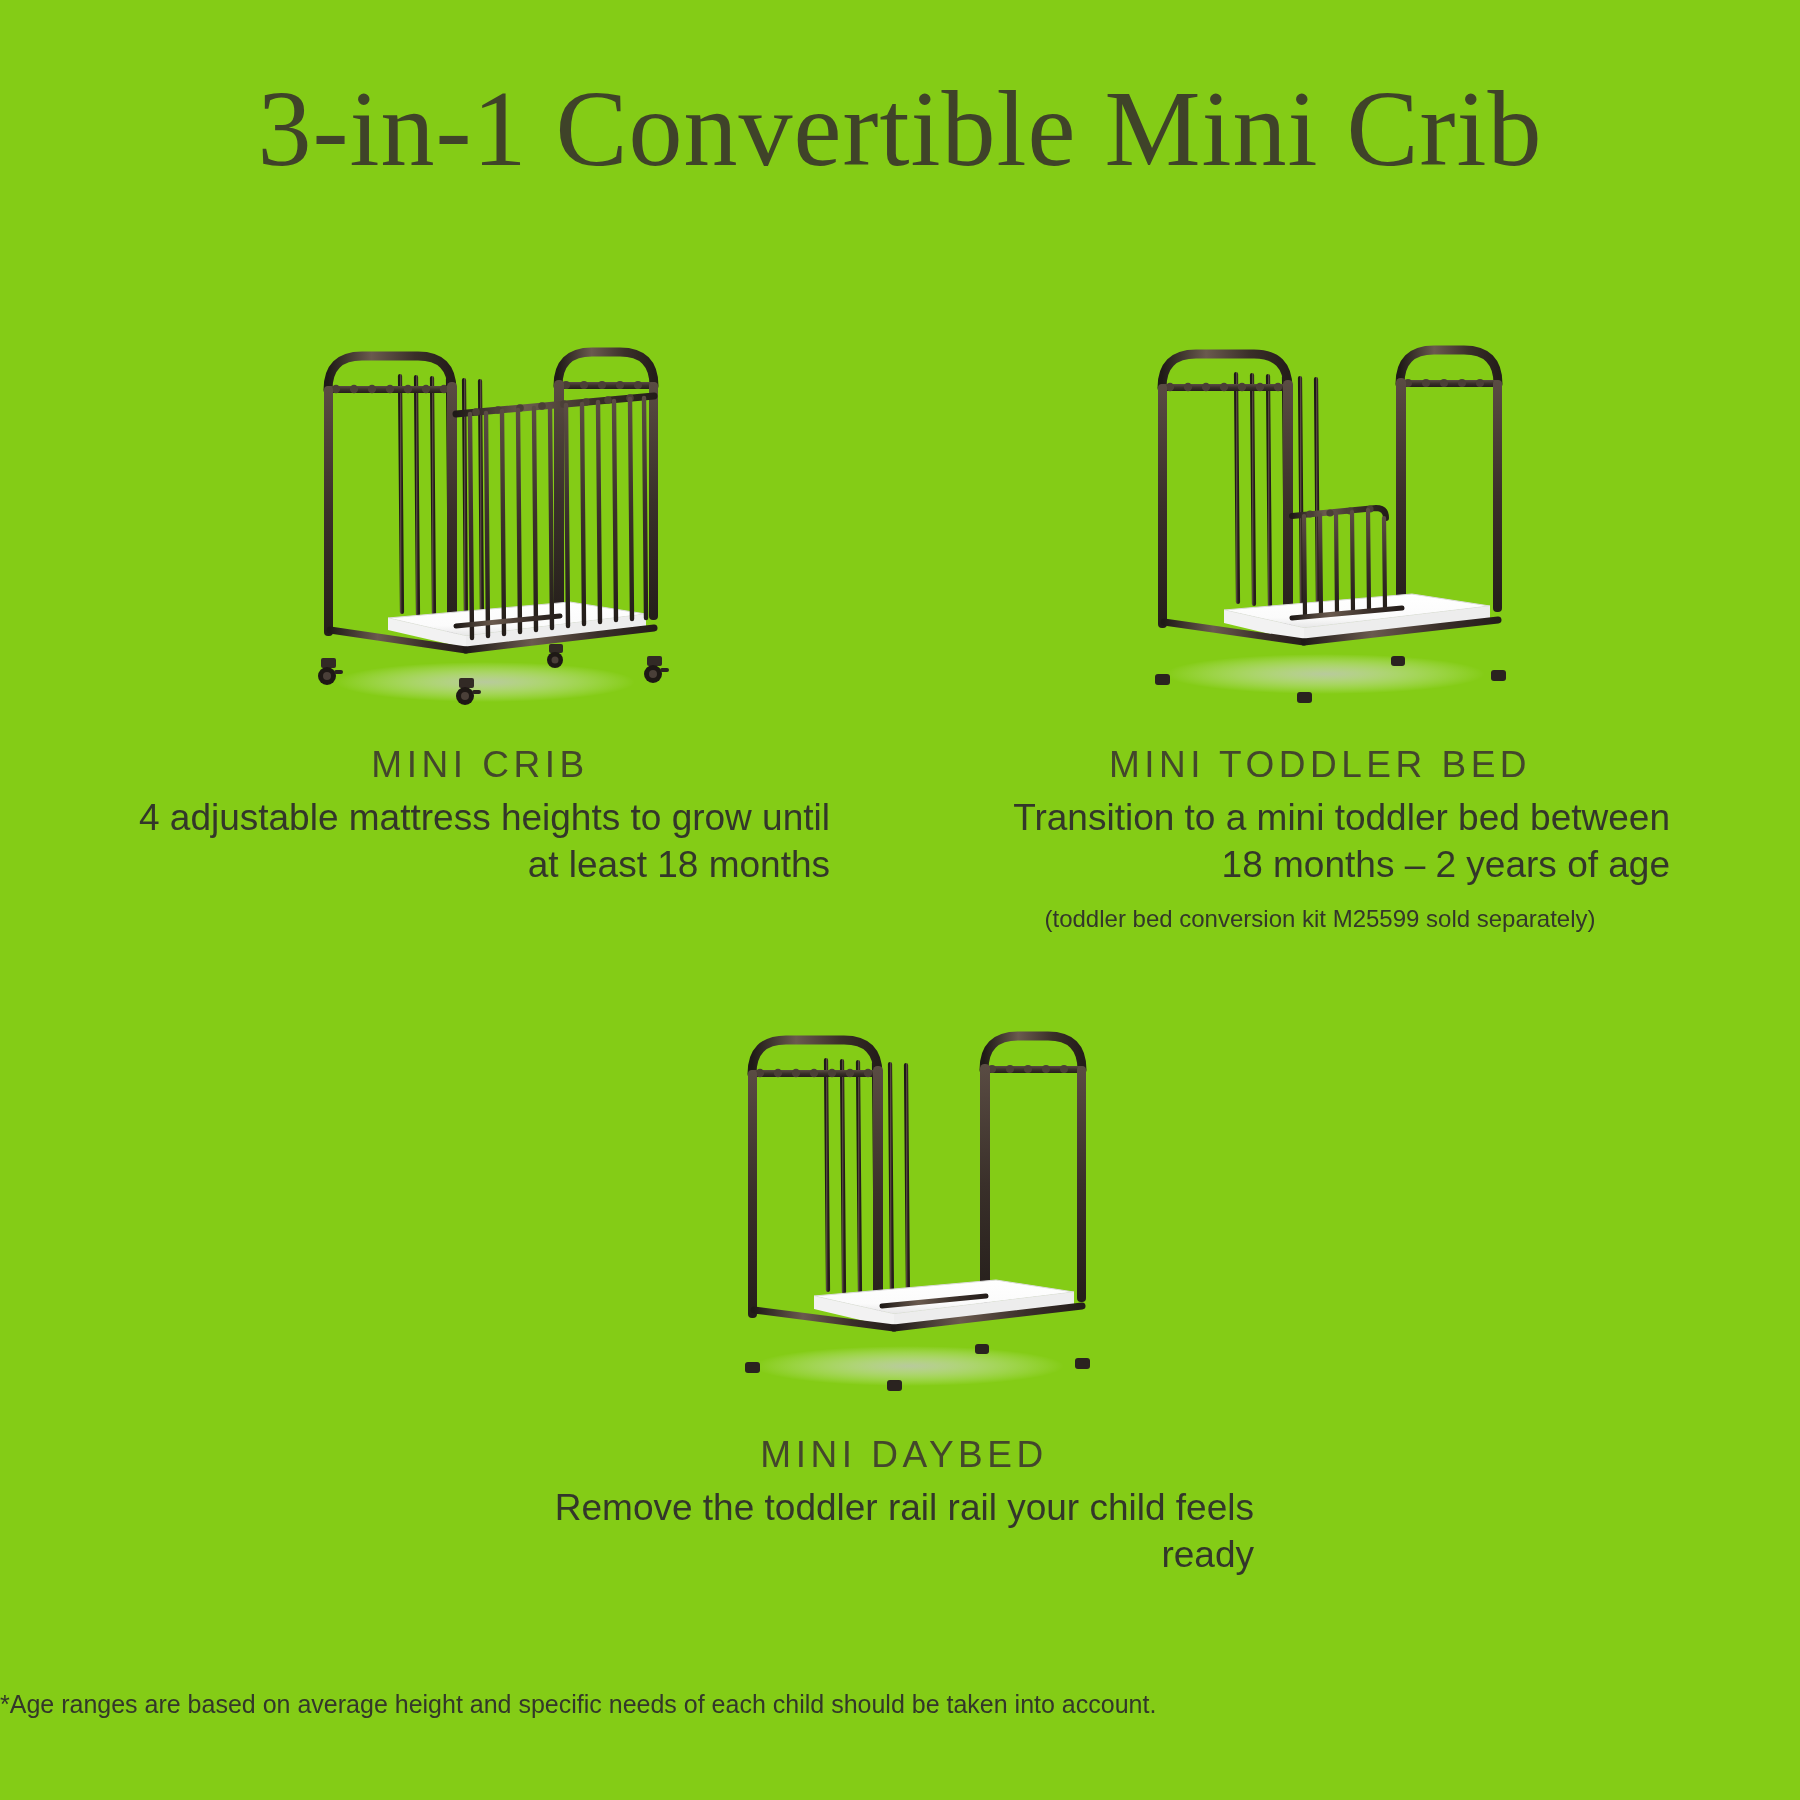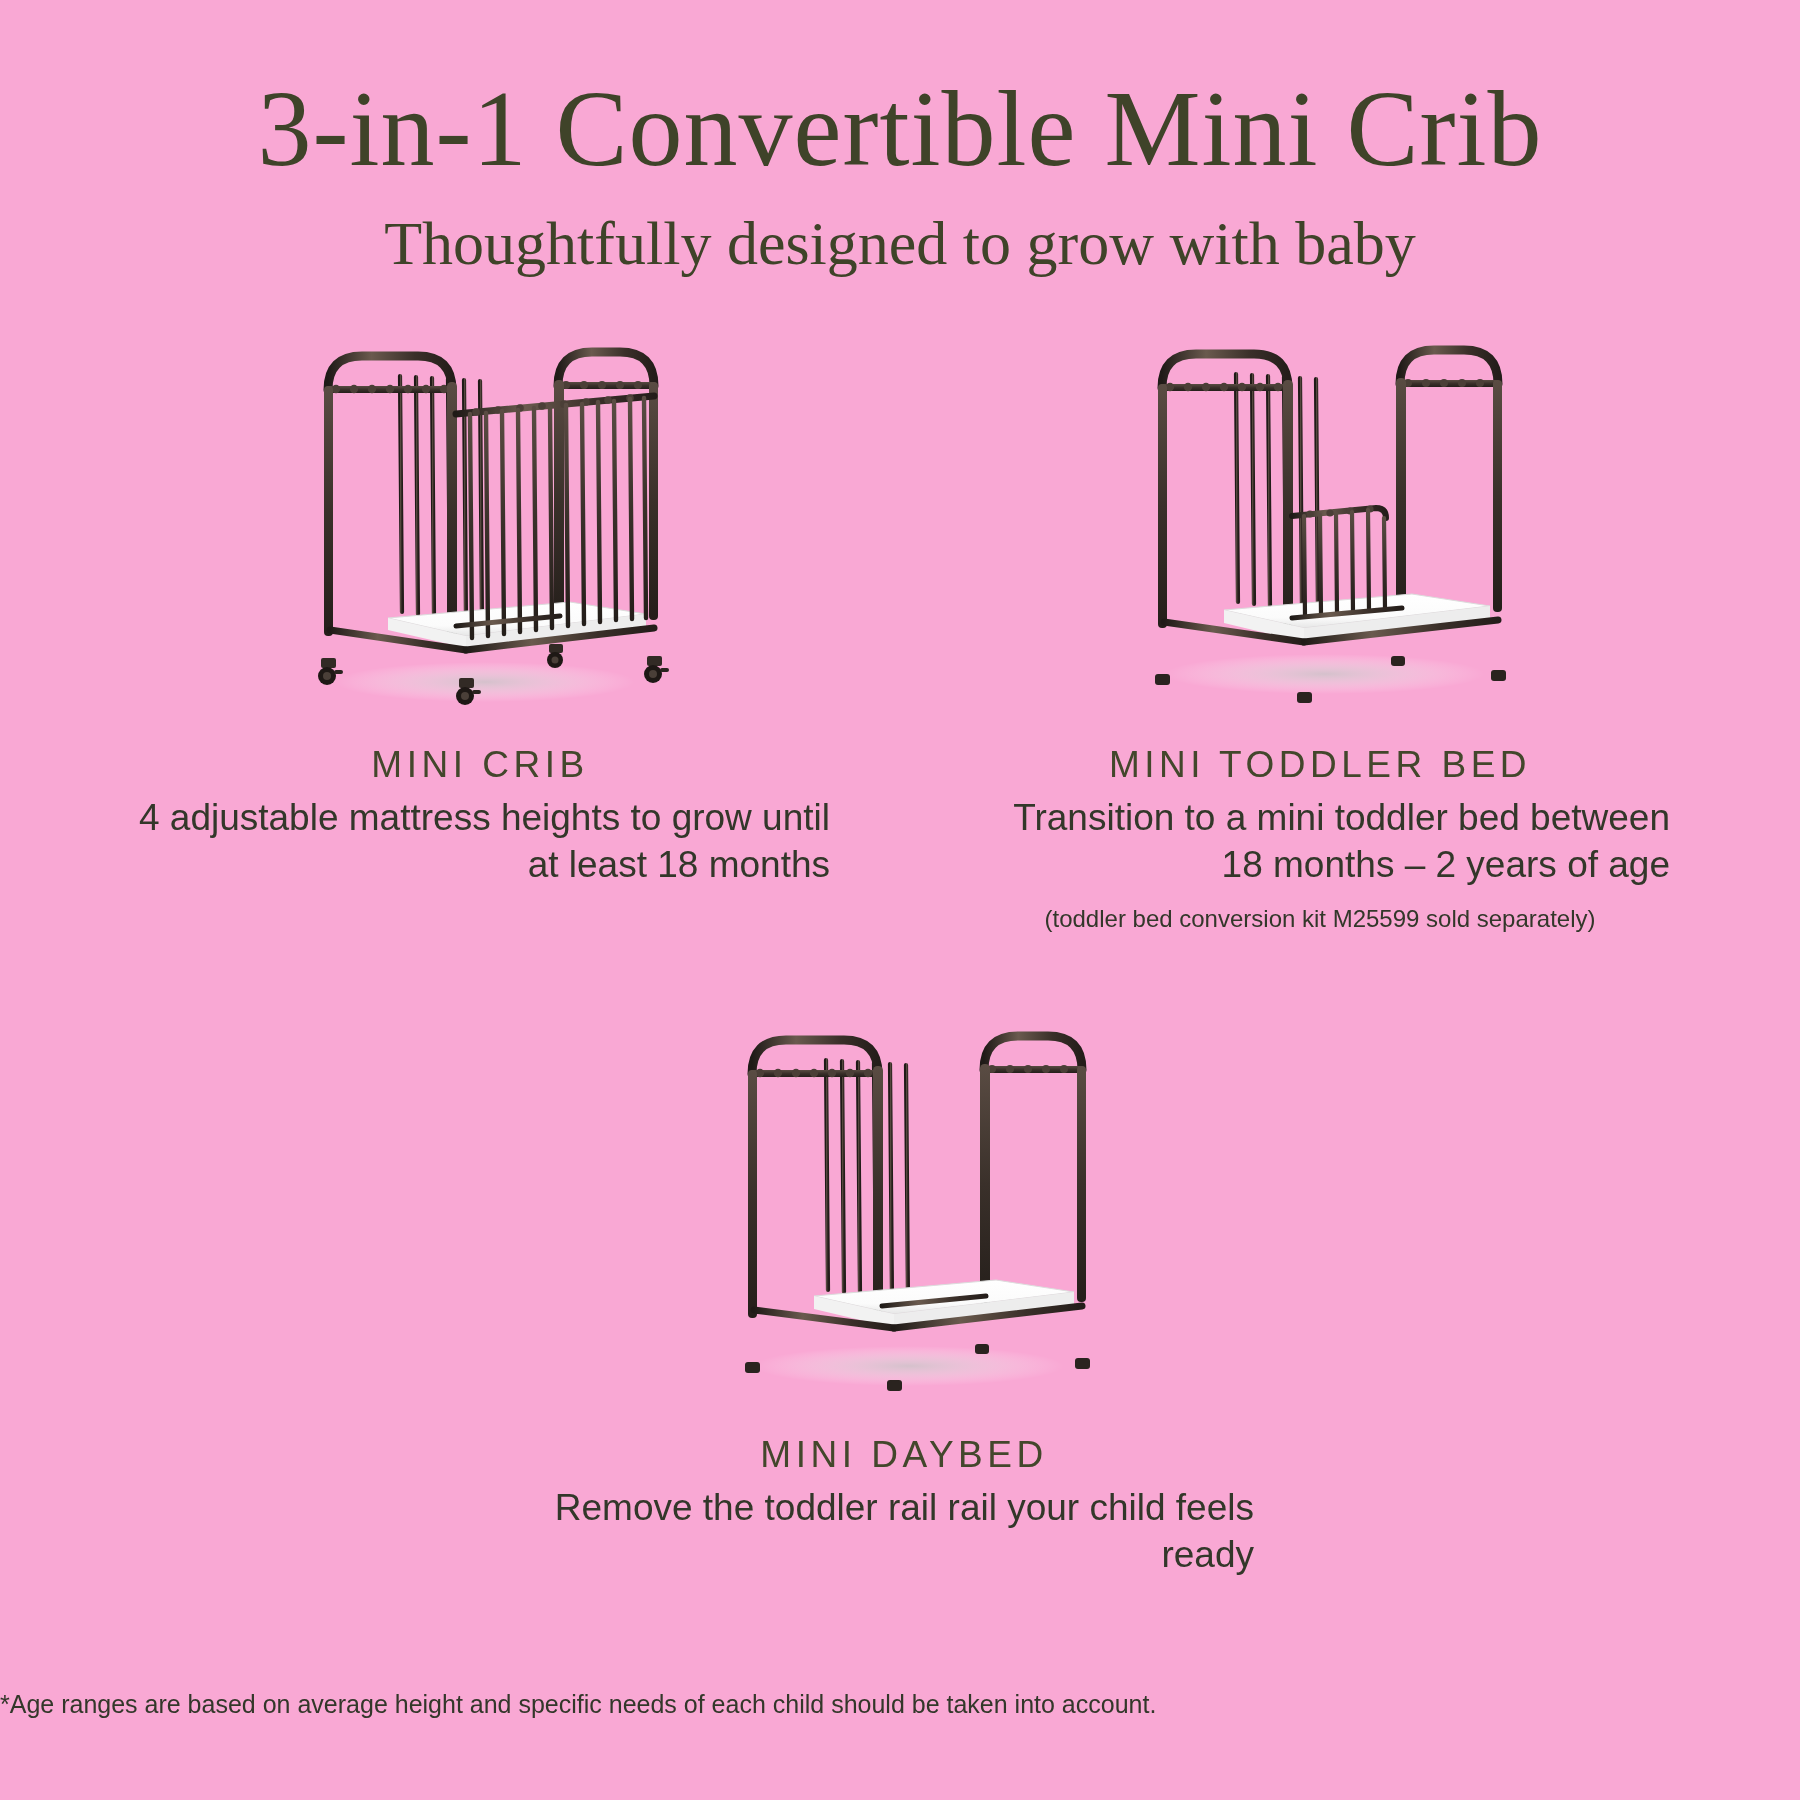--- a/index.html
+++ b/index.html
@@ -12,21 +12,21 @@
     height: 1800px;
     font-family: "Liberation Sans", sans-serif;
     color: #3b3e28;
     overflow: hidden;
     position: relative;
   }
   .page {
     width: 1800px;
     height: 1800px;
     position: relative;
-    background: #f9a8d4;
+    background: #84cc16;
     box-sizing: border-box;
   }
 
   
   .header {
     text-align: center;
     padding-top: 72px;
   }
   .main-title {
     font-family: "Liberation Serif", "DejaVu Serif", serif;
@@ -119,21 +119,20 @@
     color: #33372a;
   }
 </style>
 </head>
 <body>
 
 <div class="page">
 
   <div class="header">
     <h1 class="main-title">3-in-1 Convertible Mini Crib</h1>
-    <h2 class="sub-title">Thoughtfully designed to grow with baby</h2>
   </div>
 
   <div class="row-top">
 
     <div class="panel">
       <div class="panel-art">
         <svg width="420" height="390" viewBox="0 0 420 390">
           <defs>
             <linearGradient id="mtl1" x1="0" y1="0" x2="1" y2="0">
               <stop offset="0%" stop-color="#1f1a17"></stop>

